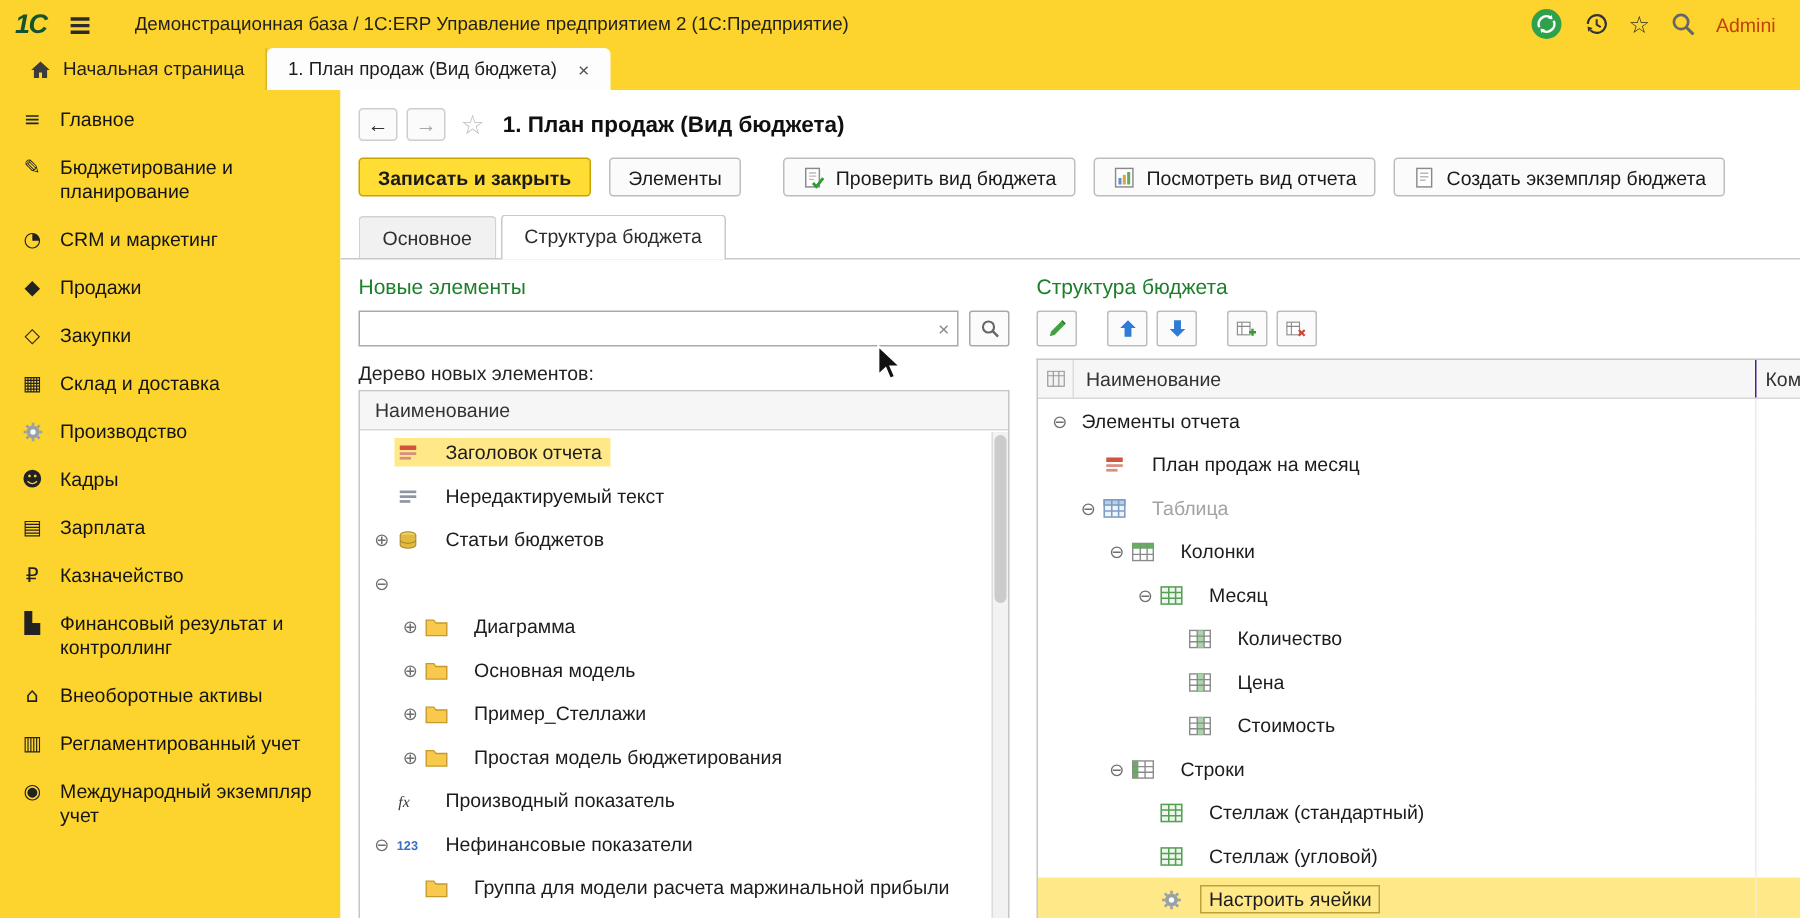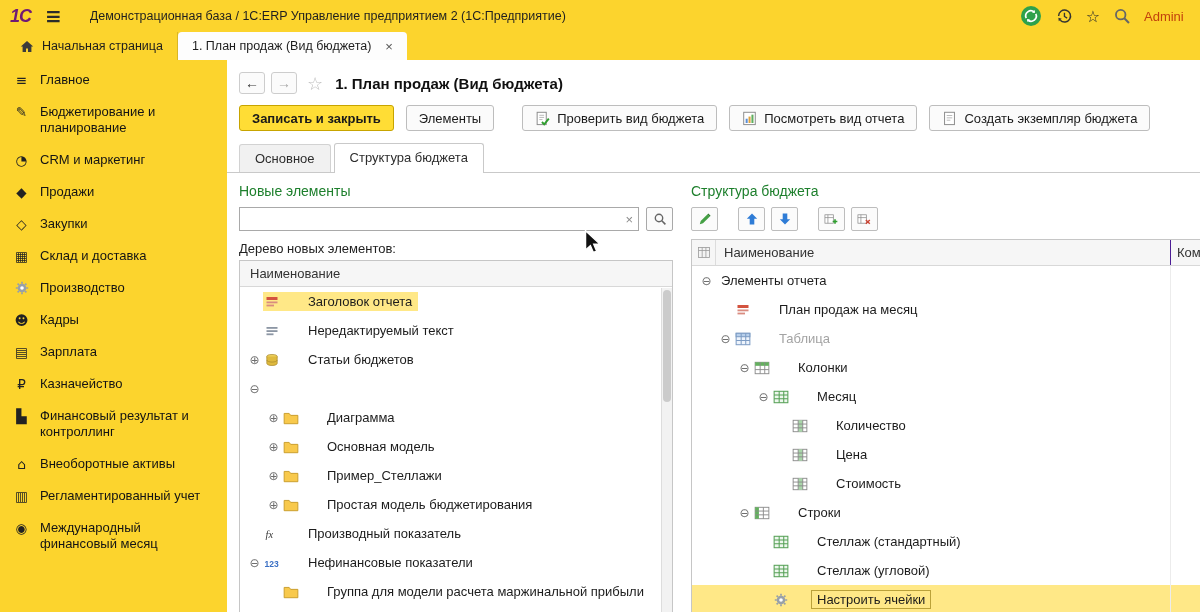--- a/index.html
+++ b/index.html
@@ -2,21 +2,21 @@
 <html><head>
 <meta charset="utf-8">
 <style>
   *{box-sizing:border-box;margin:0;padding:0}
   html,body{width:1200px;height:612px;overflow:hidden;background:#fff;
     font-family:"Liberation Sans",sans-serif;position:relative}
   .glyph{font-family:"DejaVu Sans",sans-serif}
 
   
   .topbar{height:32px;background:#fcd42d;display:flex;align-items:center;padding:0 10px;gap:14px}
-  .logo{color:#701a75;font-weight:bold;font-size:18px;font-style:italic;letter-spacing:-1px}
+  .logo{color:#14532d;font-weight:bold;font-size:18px;font-style:italic;letter-spacing:-1px}
   .burger{font-size:20px;font-weight:bold;color:#2b2b2b;line-height:1;cursor:pointer}
   .tb-title{font-size:12.5px;color:#1f1f1f;flex:1;margin-left:14px;white-space:nowrap;overflow:hidden}
   .tb-right{display:flex;align-items:center;gap:13px}
   .tb-ic{width:18px;height:18px;display:inline-flex;align-items:center;justify-content:center}
   .tb-ic svg{width:100%;height:100%}
   .tb-ic.big{width:22px;height:22px}
   .tb-star{font-size:16px;color:#2b2b2b}
   .tb-user{font-size:13px;color:#c2410c;width:46px;overflow:hidden;white-space:nowrap}
 
   
@@ -72,21 +72,21 @@
   .sq-btn svg{width:14px;height:14px}
   .tree-caption{margin-top:10px;font-size:13px;color:#222}
 
   .tree-box{margin-top:4px;border:1px solid #c6c6c6;position:relative;height:354px;overflow:hidden;background:#fff}
   .tree-head{height:26px;background:#f6f6f6;border-bottom:1px solid #d8d8d8;display:flex;align-items:center;
     padding-left:10px;font-size:13px;color:#333}
   .trow{height:29px;display:flex;align-items:center;font-size:13px;color:#1c1c1c;cursor:pointer}
   .ind{flex:none}
   .exp{width:17px;flex:none;text-align:center;color:#6f6f6f;font-size:12px;font-family:"DejaVu Sans",sans-serif}
   .cellwrap{display:flex;align-items:center;min-width:0}
-  .ticon{width:17px;height:14px;flex:none;display:inline-flex;align-items:center;justify-content:center;margin-right:22px}
+  .ticon{width:17px;height:14px;flex:none;display:inline-flex;align-items:center;justify-content:center;margin-right:11px}
   .ticon svg{width:16px;height:14px}
   .tlabel{padding:2px 6px;white-space:nowrap;overflow:hidden;text-overflow:ellipsis}
   .trow.hl-cell .cellwrap{background:#ffe887}
   .trow.muted .tlabel{color:#a3a3a3}
   .fill{flex:1}
   .kom-cell{width:30px;align-self:stretch;border-left:1px solid #ececec;flex:none}
   .rrow-hl{background:#ffe887}
   .rrow-hl .tlabel{border:1px solid #bba23a;padding:1px 5px}
 
   .vscroll{position:absolute;top:27px;right:0;bottom:0;width:11px;background:#f2f2f2;border-left:1px solid #ddd}
@@ -214,21 +214,21 @@
         <div class="sb-item">
           <span class="sb-icon">⌂</span>
           <span class="sb-label">Внеоборотные активы</span>
         </div>
         <div class="sb-item">
           <span class="sb-icon">▥</span>
           <span class="sb-label">Регламентированный учет</span>
         </div>
         <div class="sb-item">
           <span class="sb-icon">◉</span>
-          <span class="sb-label">Международный финансовый месяц</span>
+          <span class="sb-label">Международный экземпляр учет</span>
         </div>
       </div>
   </div>
 
   <div class="main">
 
     <div class="main-header">
       <span class="nav-btn">←</span>
       <span class="nav-btn fwd">→</span>
       <span class="fav-star glyph">☆</span>

